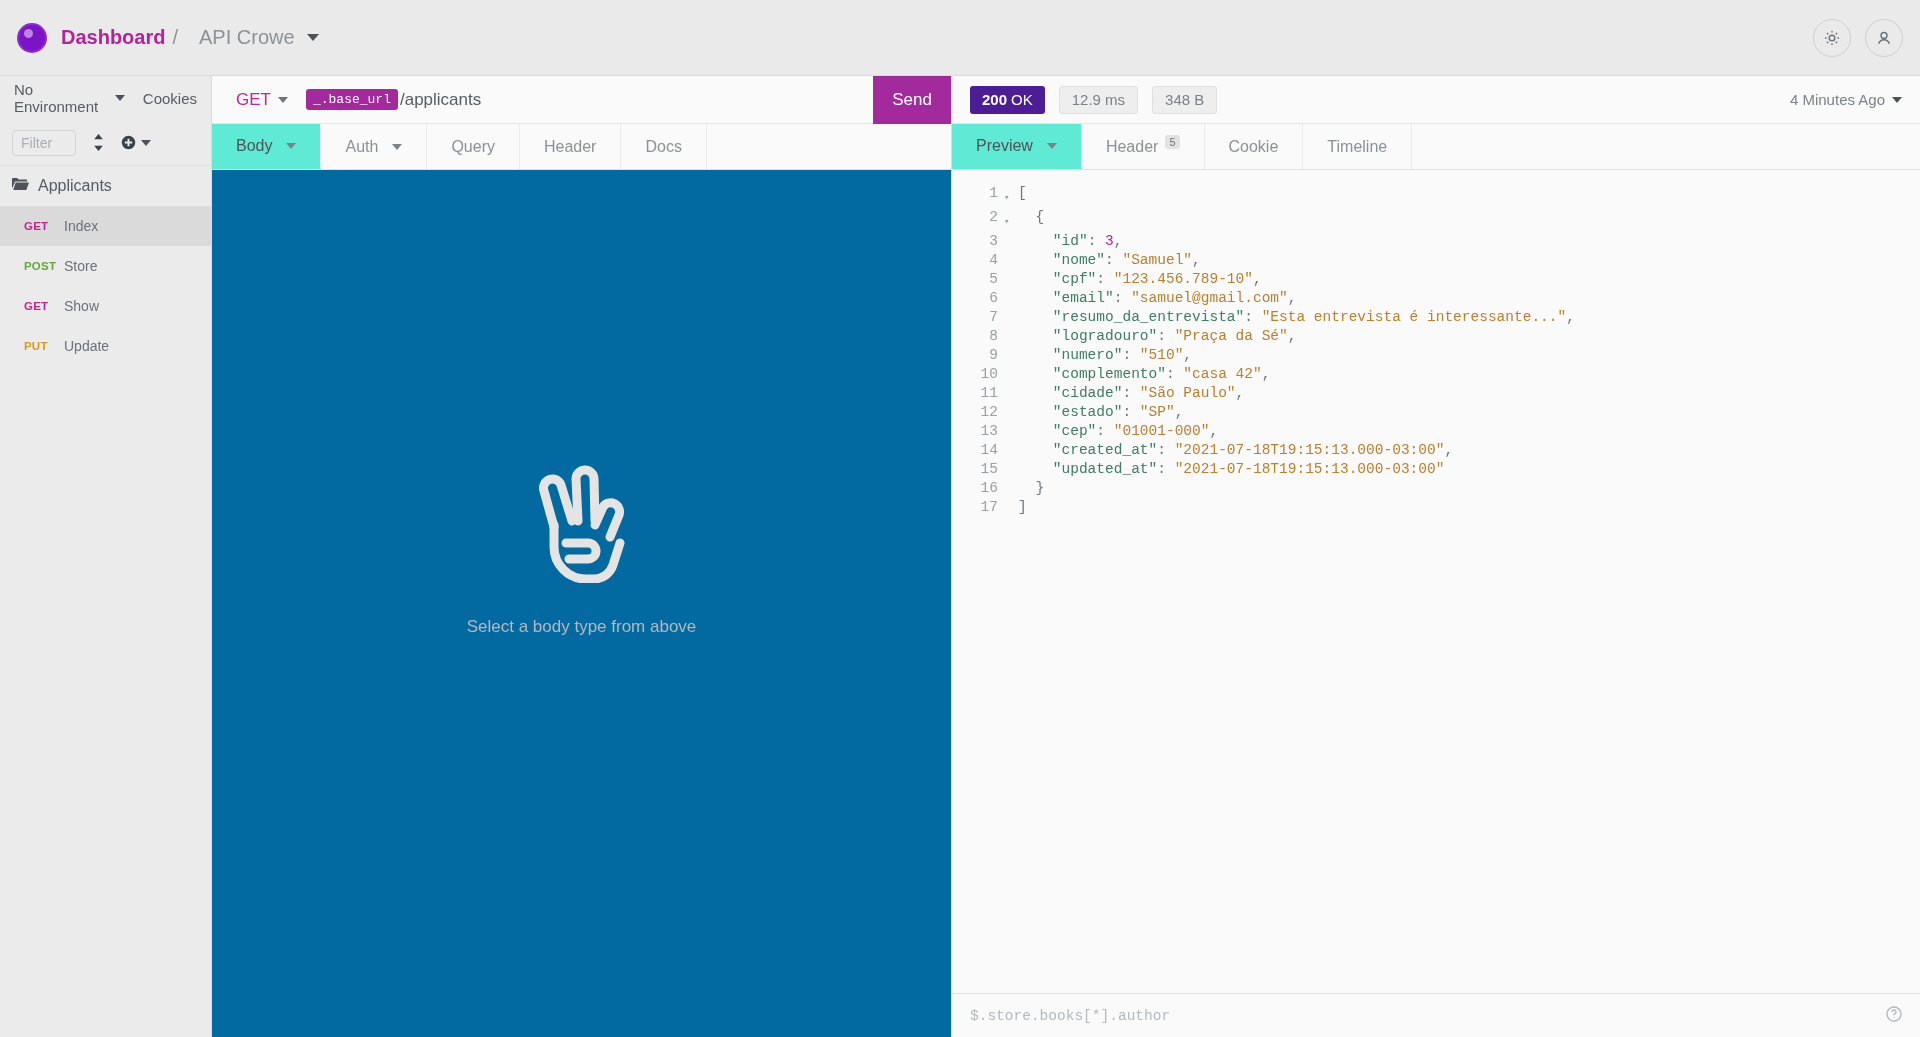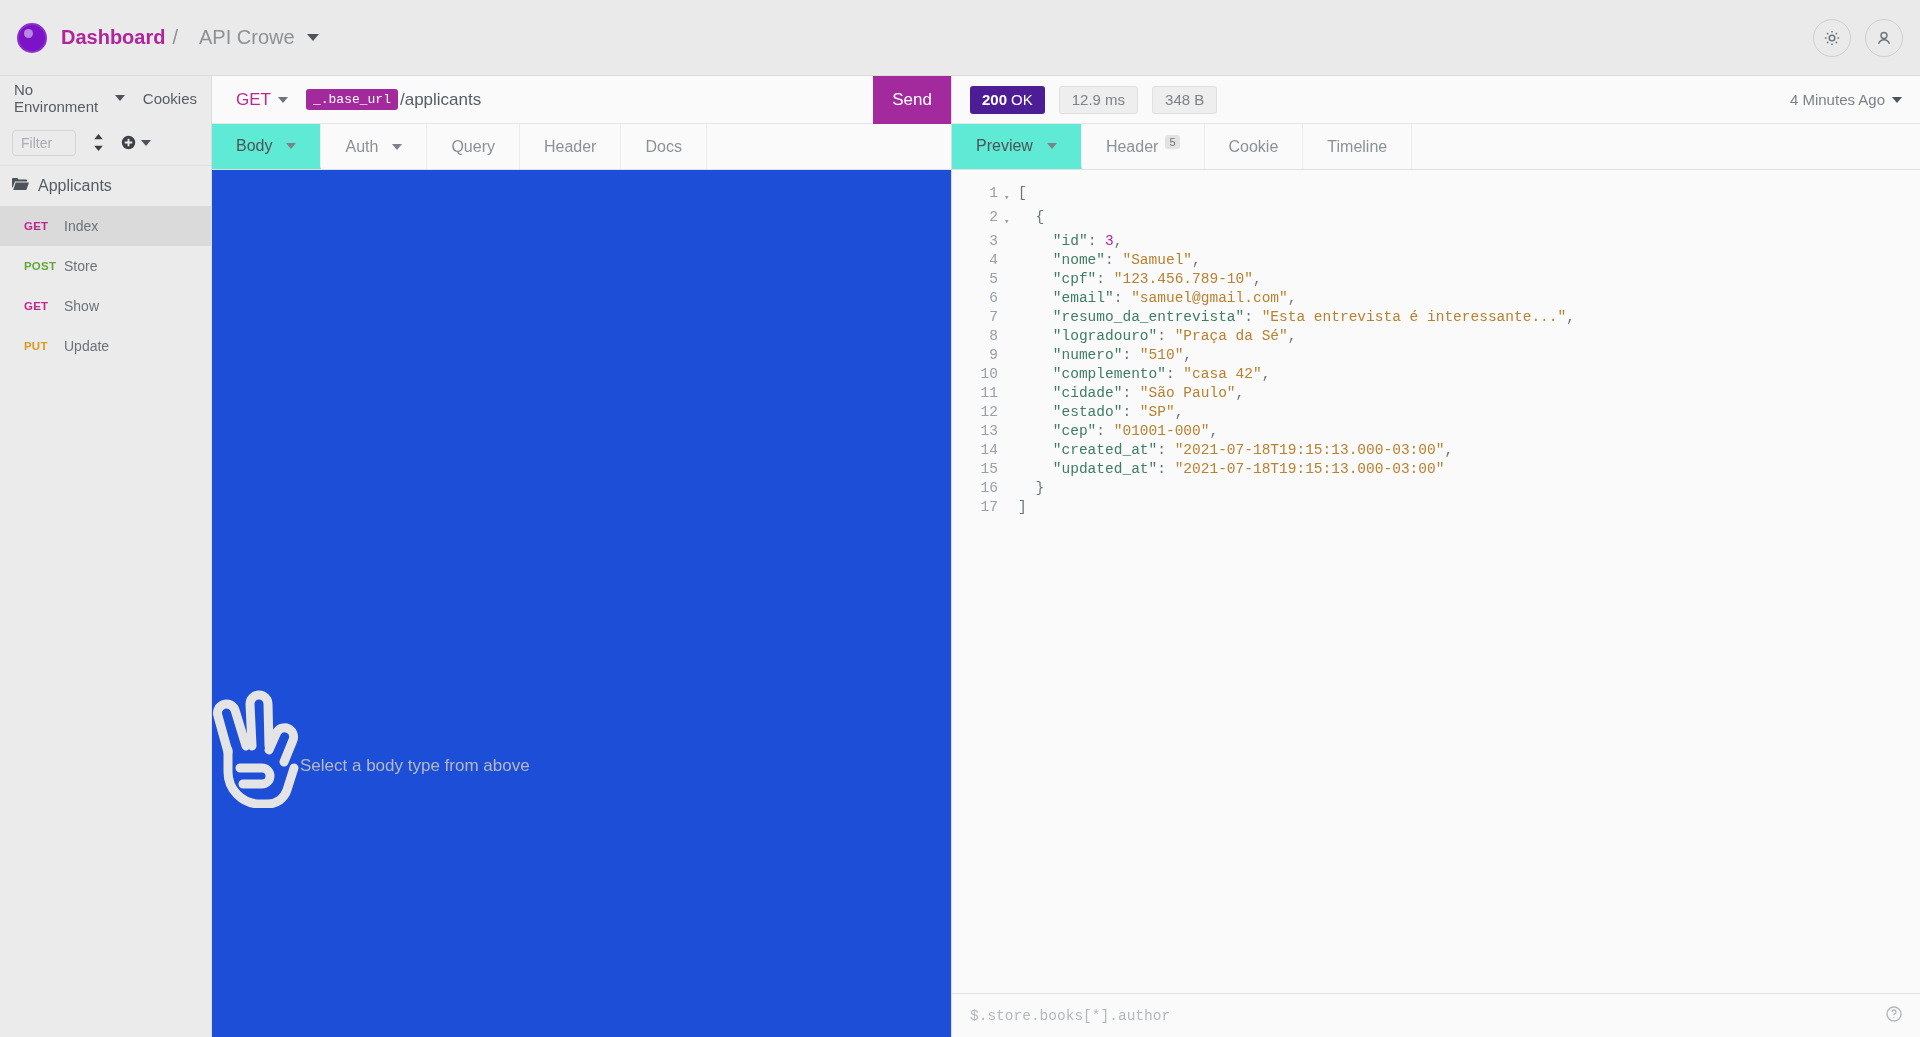--- a/index.html
+++ b/index.html
@@ -146,23 +146,23 @@
     border-right: 1px solid #ececec;
   }
   .tab.active { color: #4d5358; background: #5eead4; border-bottom: 2px solid transparent; }
   .tab .caret-sm { border-top-color: #7c8287; }
   .tab-badge {
     font-size: 11px; color: #6d7479; background: #e2e2e2;
     border-radius: 3px; padding: 1px 4px; align-self: flex-start;
     margin-top: 11px;
   }
   .body-empty {
-    flex: 1; display: flex; flex-direction: row;
+    flex: 1; display: flex; flex-direction: column;
     align-items: center; justify-content: flex-start;
-    padding-top: 295px; background: #1d4ed8;
+    padding-top: 295px; background: #0369a1;
   }
   .empty-caption { margin-top: 30px; font-size: 17px; color: #b4b9be; }
 
   
   .response { flex: 1; display: flex; flex-direction: column; background: #fafafa; min-width: 0; }
   .resp-status {
     height: 48px; flex: 0 0 48px;
     display: flex; align-items: center; gap: 14px;
     padding: 0 18px; border-bottom: 1px solid #e6e6e6;
   }

